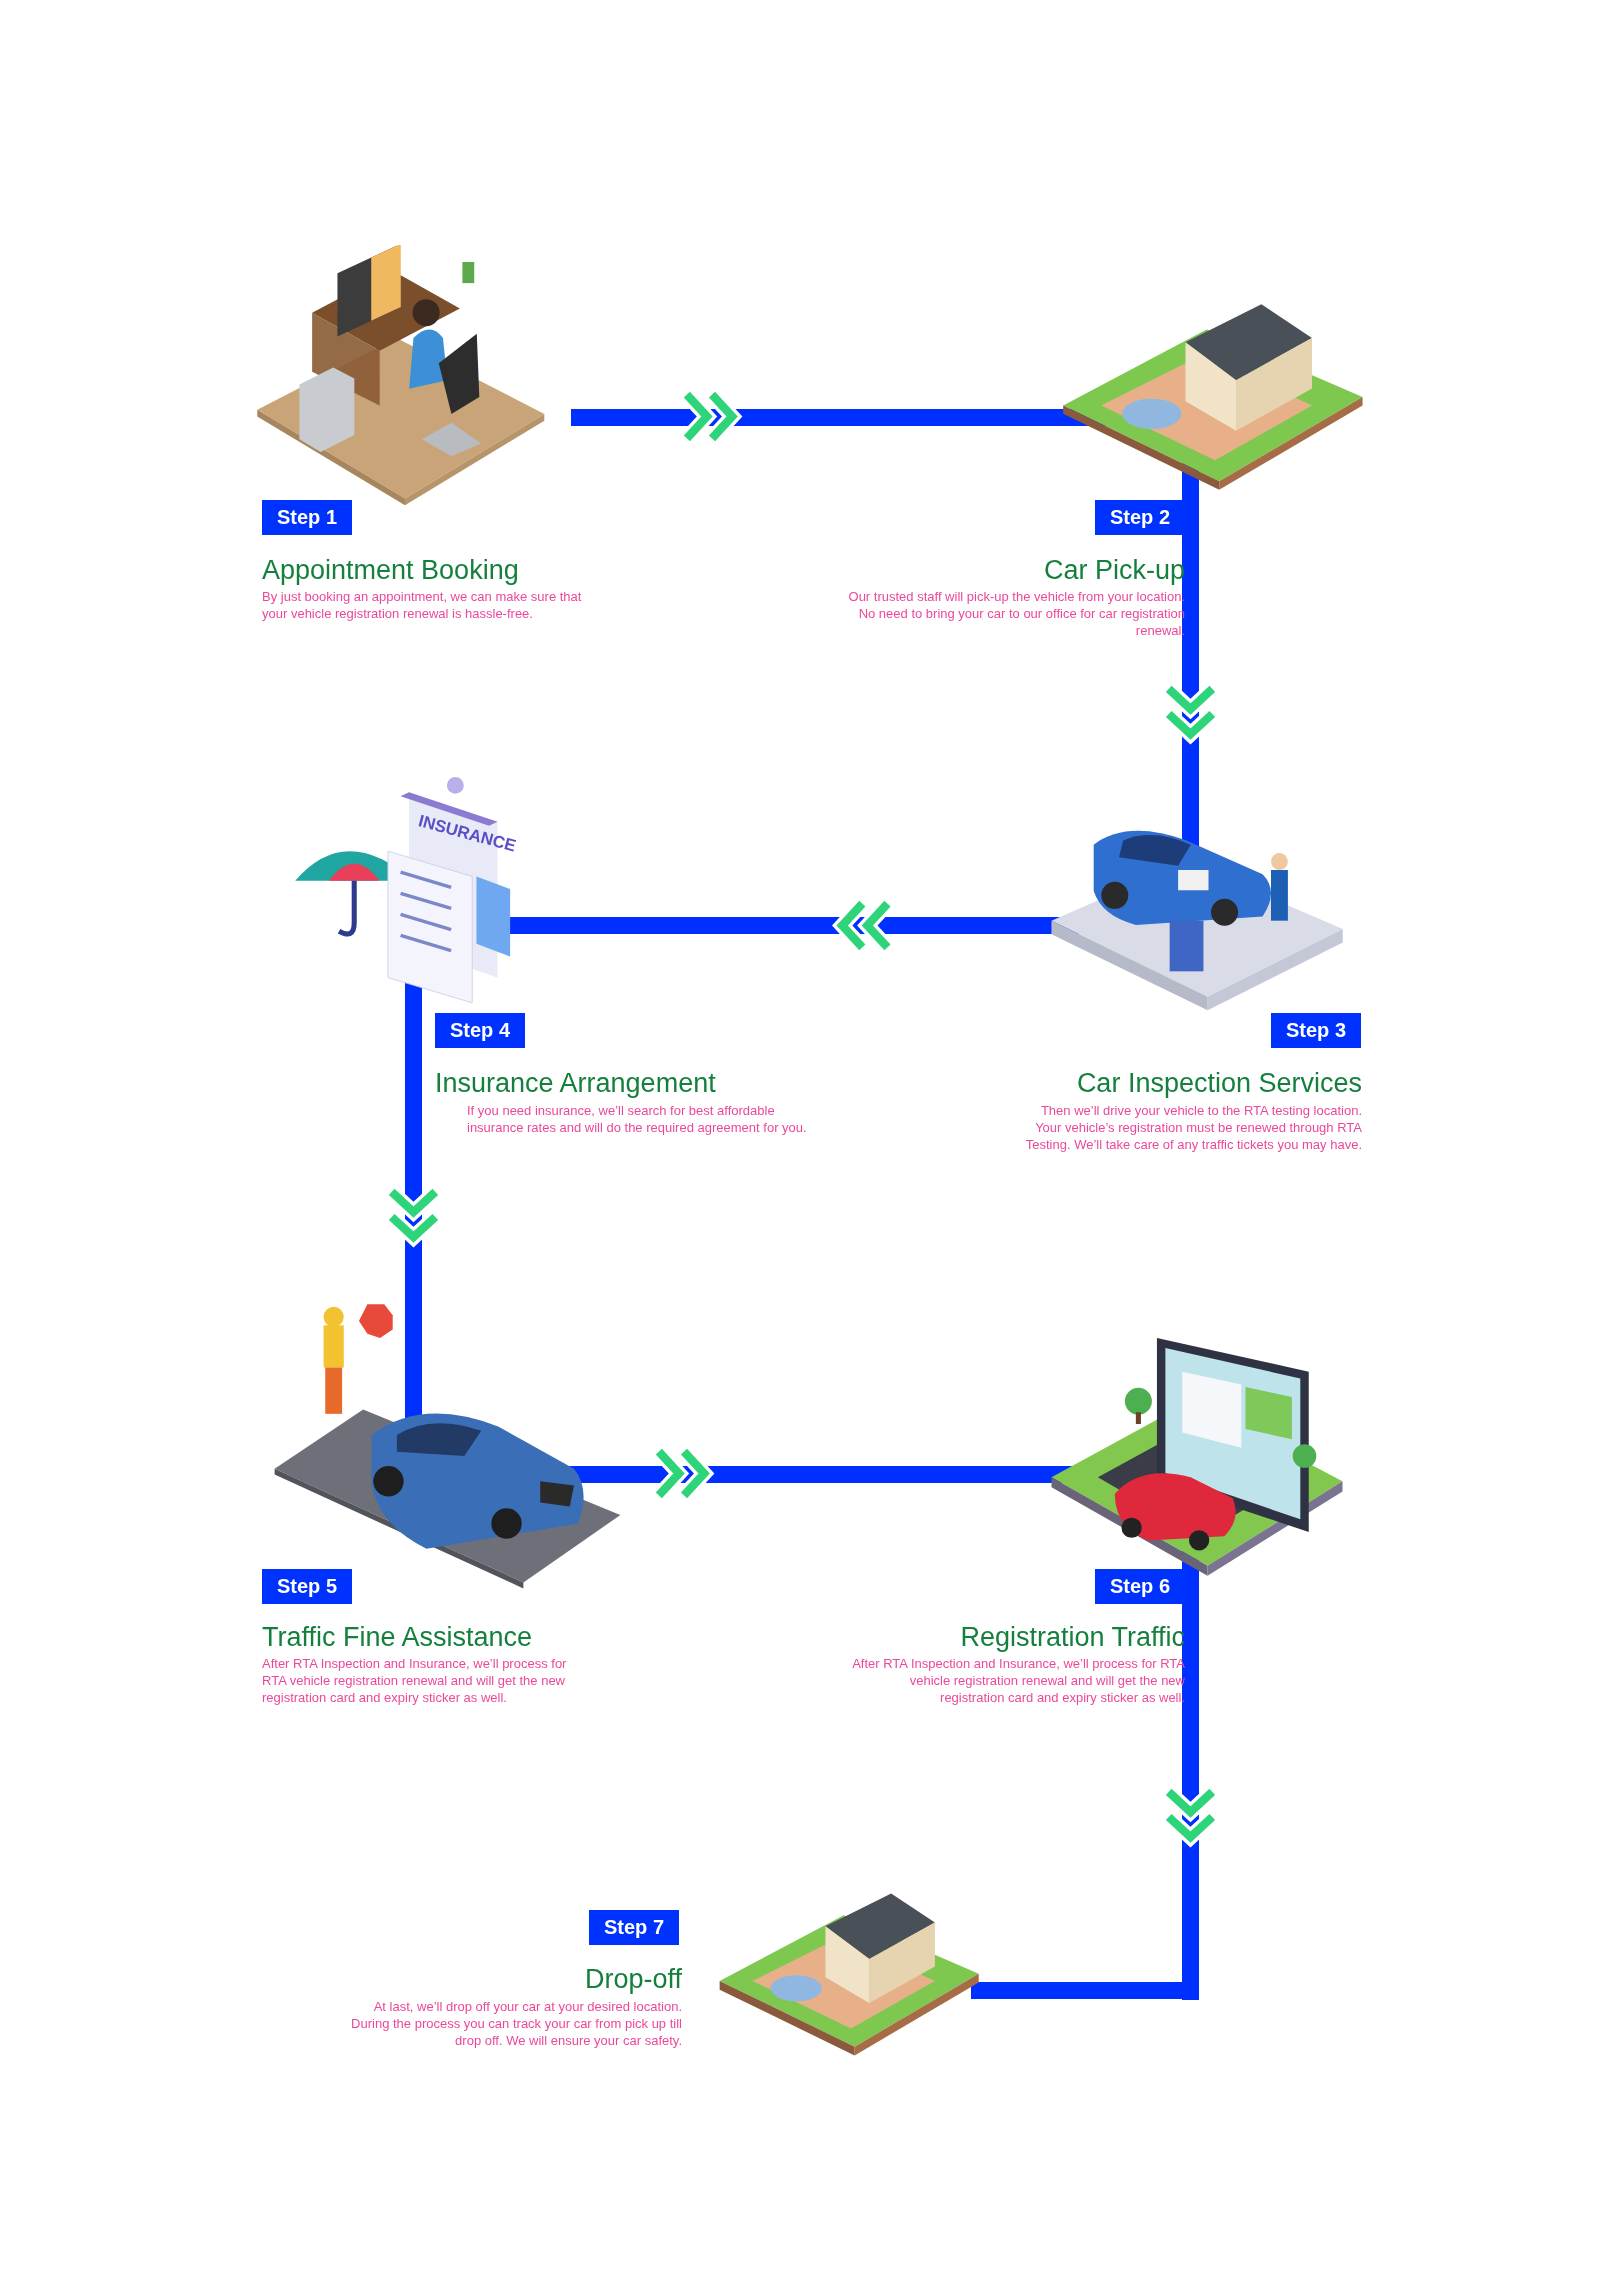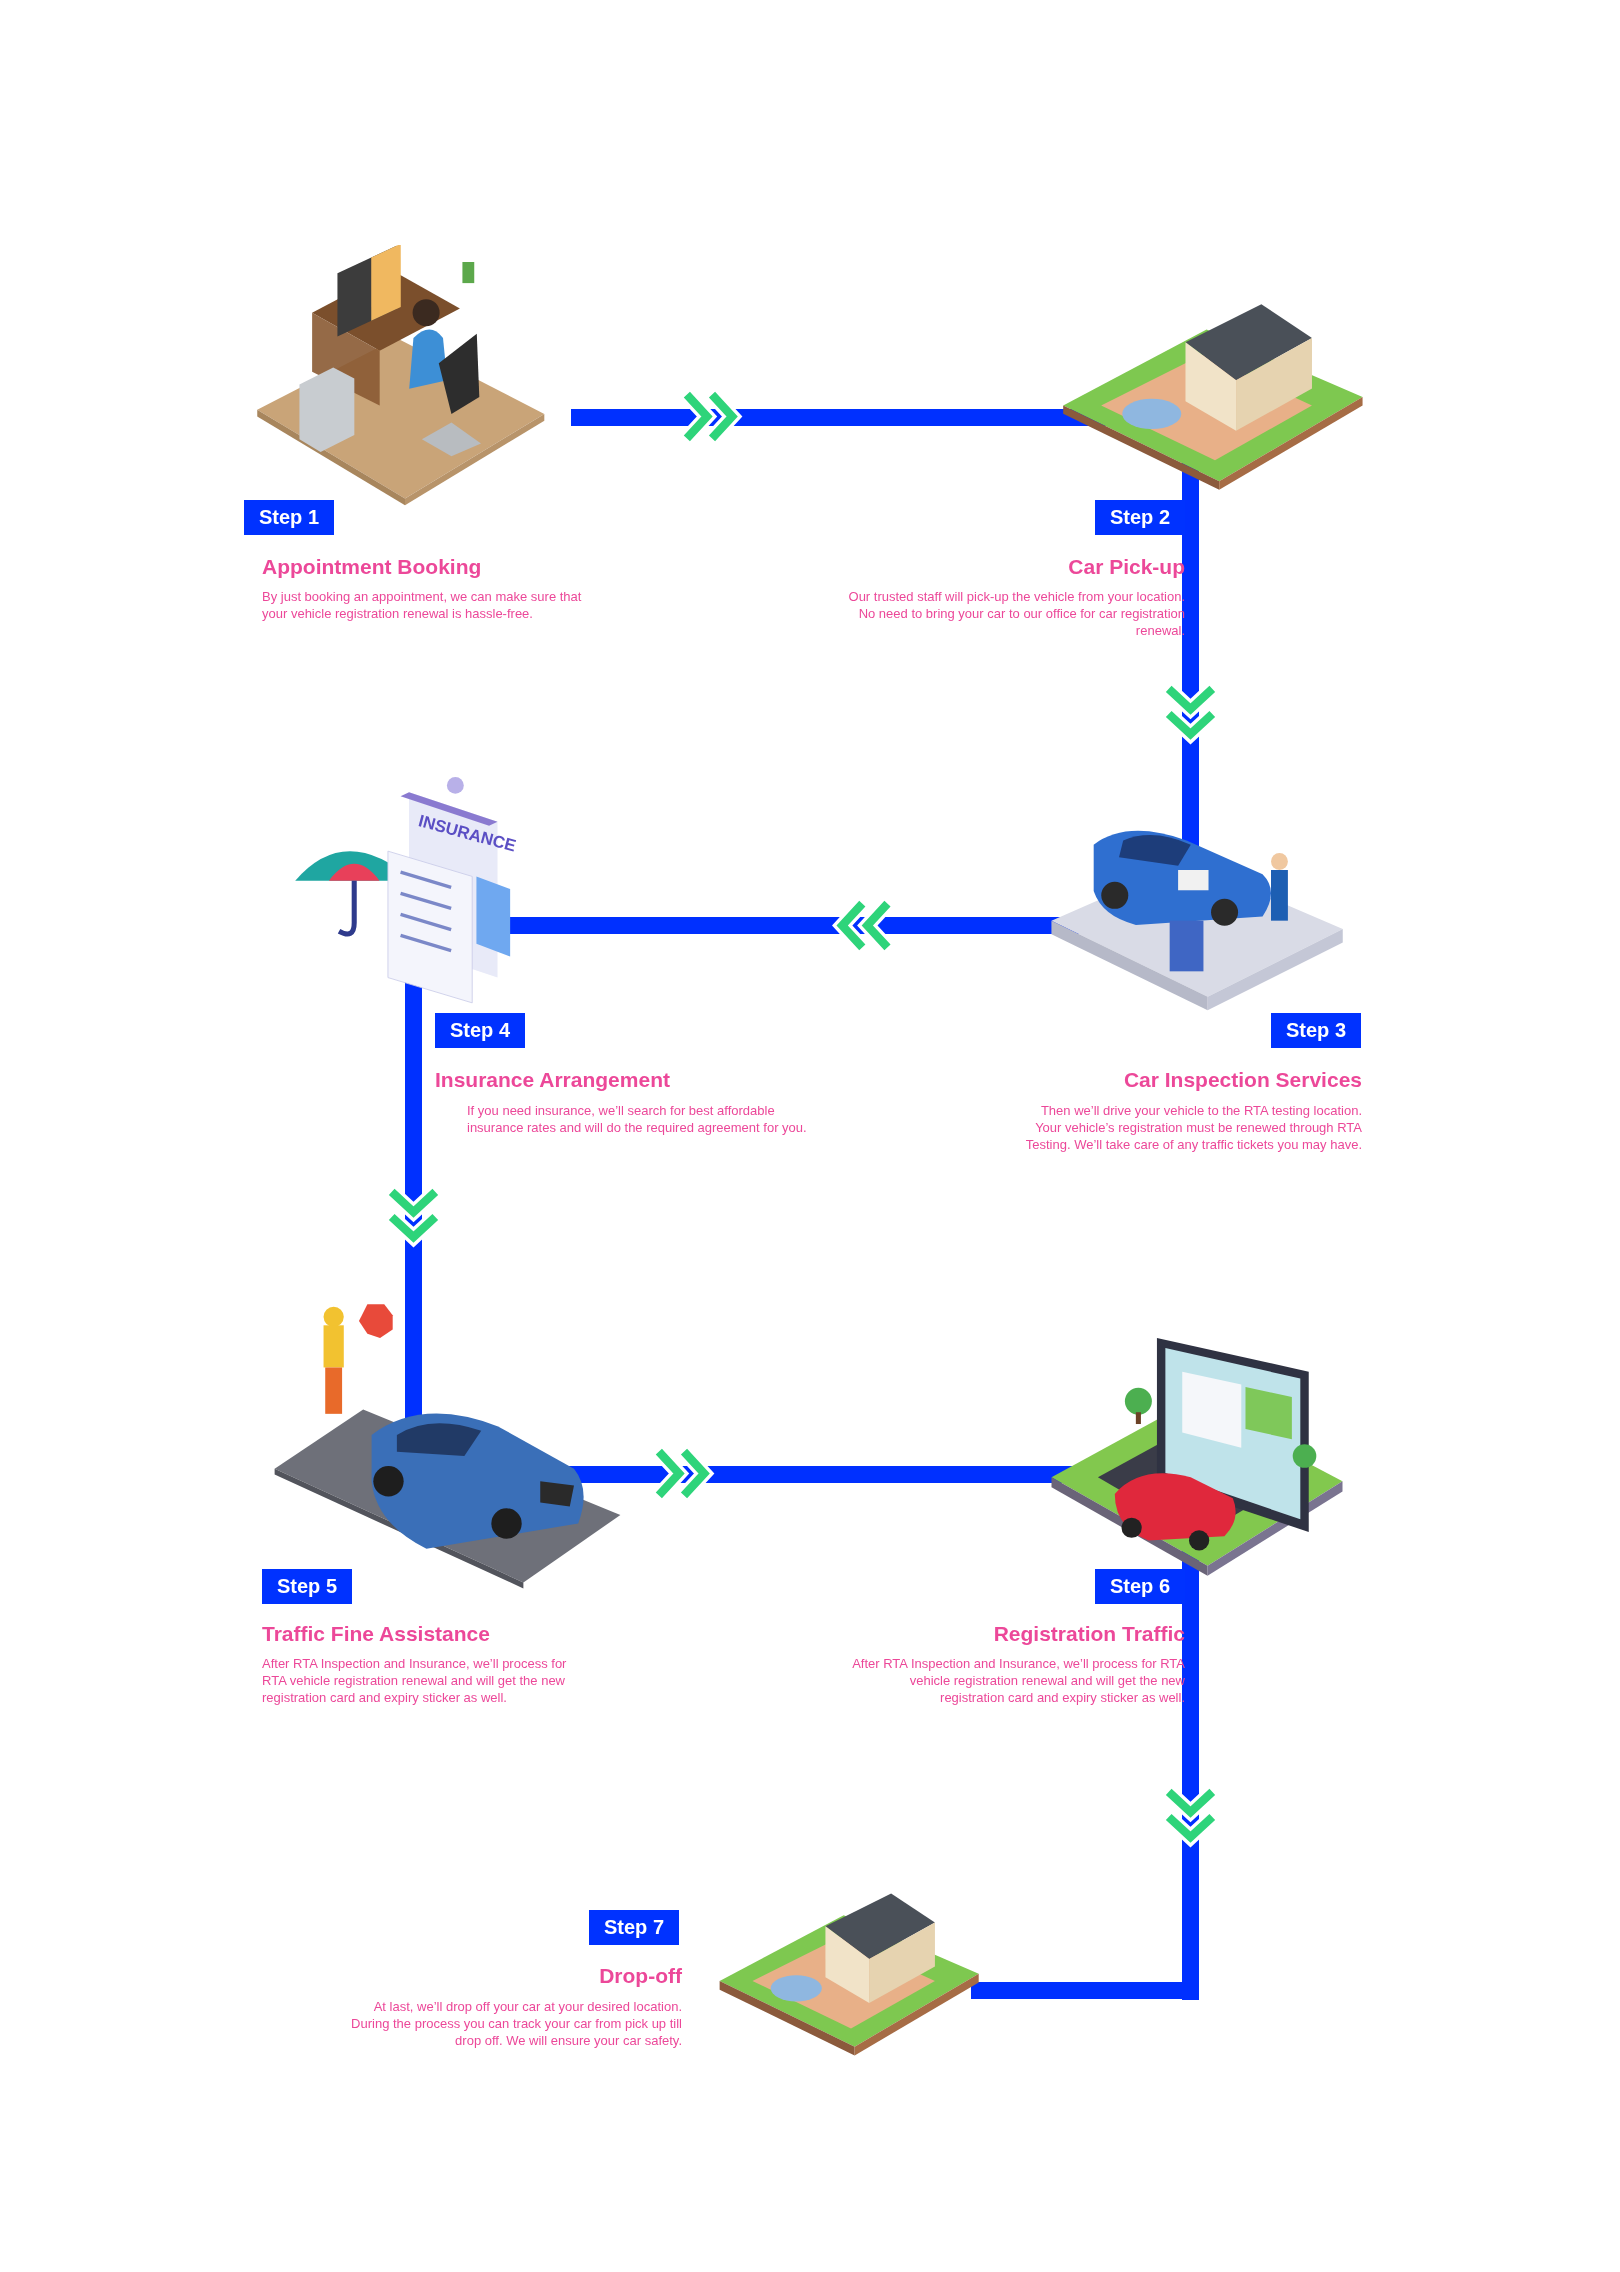--- a/index.html
+++ b/index.html
@@ -1,20 +1,20 @@
 <!DOCTYPE html>
 <html style="font-size:13.5px"><head>
 <meta charset="utf-8">
 <style>
   html, body { margin:0; padding:0; background:#ffffff; }
   body { width:1621px; height:2273px; position:relative; overflow:hidden; font-family:"Liberation Sans", sans-serif; }
   .line { position:absolute; background:#0030ff; }
   .chev { position:absolute; }
   .badge { position:absolute; background:#0032ff; color:#fff; font-size:20px; font-weight:bold; line-height:35px; height:35px; padding:0 15px; box-sizing:border-box; }
-  .title { position:absolute; color:#ec4899; font-size:21px; font-weight:bold; white-space:nowrap; }
+  .title { position:absolute; color:#15803d; font-size:27px; font-weight:normal; white-space:nowrap; }
   .desc { position:absolute; color:#ec4899; font-size:13px; line-height:17px; }
   .right { text-align:right; }
   .illus { position:absolute; }
 </style>
 </head>
 <body>
 
 <div class="line" style="left:571px; top:409px; width:628px; height:17px;"></div>
 <div class="line" style="left:1182px; top:409px; width:17px; height:524px;"></div>
 <div class="line" style="left:405px; top:917px; width:794px; height:17px;"></div>
@@ -178,21 +178,21 @@
   <polygon points="5,120 175,30 360,110 190,210" fill="#7ec850"></polygon>
   <polygon points="5,120 190,210 190,222 5,132" fill="#8b5a3c"></polygon>
   <polygon points="190,210 360,110 360,122 190,222" fill="#a66c45"></polygon>
   <polygon points="50,120 170,60 300,120 185,185" fill="#e8b088"></polygon>
   <polygon points="150,45 240,0 300,40 210,90" fill="#4a5058"></polygon>
   <polygon points="150,45 210,90 210,150 150,115" fill="#f1e3c8"></polygon>
   <polygon points="210,90 300,40 300,100 210,150" fill="#e6d3b0"></polygon>
   <ellipse cx="110" cy="130" rx="35" ry="18" fill="#8fb7e0"></ellipse>
 </svg>
 
-<div class="badge" style="left:244px; top:500px;">Step 1</div>
+<div class="badge" style="left:262px; top:500px;">Step 1</div>
 <div class="title" style="left:262px; top:555px;">Appointment Booking</div>
 <div class="desc" style="left:262px; top:588px; width:338px;">By just booking an appointment, we can make sure that your vehicle registration renewal is hassle-free.</div>
 
 <div class="badge" style="left:1095px; top:500px;">Step 2</div>
 <div class="title right" style="left:844px; top:555px; width:341px;">Car Pick-up</div>
 <div class="desc right" style="left:844px; top:588px; width:341px;">Our trusted staff will pick-up the vehicle from your location. No need to bring your car to our office for car registration renewal.</div>
 
 <div class="badge" style="left:1271px; top:1013px;">Step 3</div>
 <div class="title right" style="left:1013px; top:1068px; width:349px;">Car Inspection Services</div>
 <div class="desc right" style="left:1013px; top:1102px; width:349px;">Then we’ll drive your vehicle to the RTA testing location. Your vehicle’s registration must be renewed through RTA Testing. We’ll take care of any traffic tickets you may have.</div>

